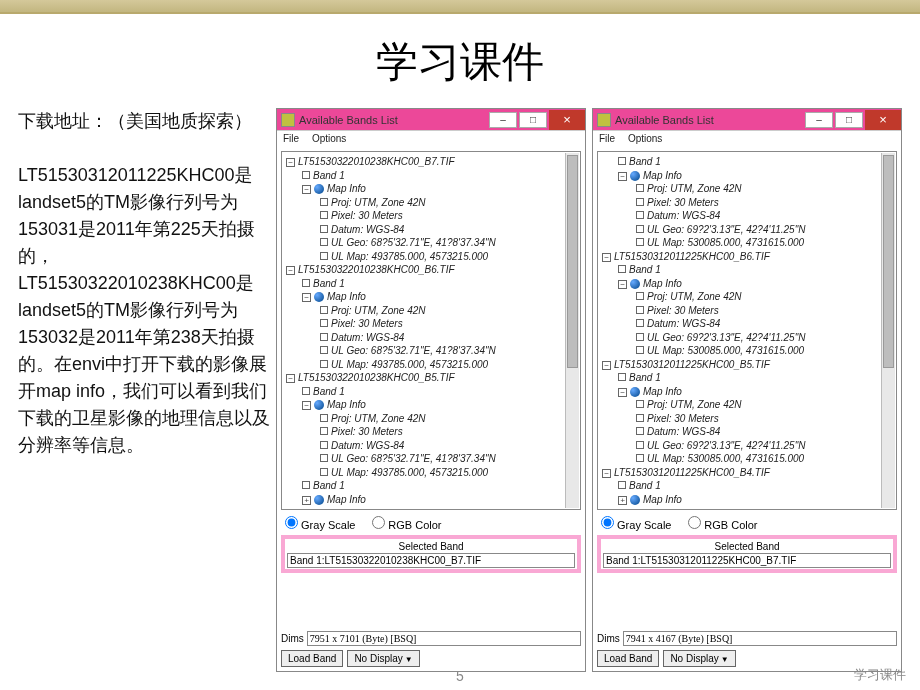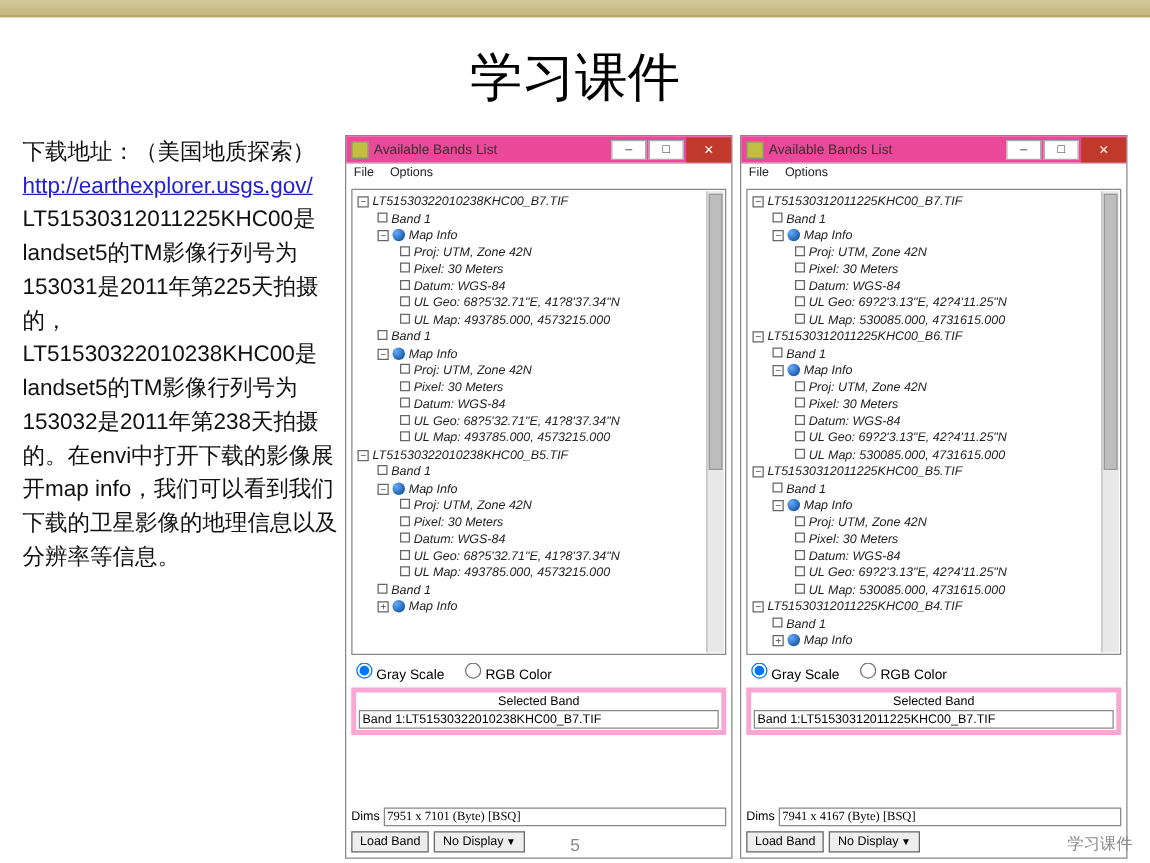--- a/index.html
+++ b/index.html
@@ -97,21 +97,21 @@
 </head>
 <body>
 
 <div class="top-bar"></div>
 
 <h1 class="title">学习课件</h1>
 
 <div class="main-row">
   <div class="left-text">
     <span>下载地址：（美国地质探索）</span><br>
-    <a href="#">http://earthexplorer.usgs.gov/</a><br>
+    <br>
     <span>LT51530312011225KHC00是landset5的TM影像行列号为153031是2011年第225天拍摄的，LT51530322010238KHC00是landset5的TM影像行列号为153032是2011年第238天拍摄的。在envi中打开下载的影像展开map info，我们可以看到我们下载的卫星影像的地理信息以及分辨率等信息。</span>
   </div>
 
   <div class="panels">
 
     <div class="panel">
       <div class="titlebar">
         <span class="tb-icon"></span>
         <span class="tb-title">Available Bands List</span>
         <span class="tb-btn tb-min">–</span>
@@ -125,20 +125,21 @@
       <div class="tree-wrap">
         <div class="tree-line" style="--ind:2px"><span class="sq">−</span><span>LT51530322010238KHC00_B7.TIF</span></div>
         <div class="tree-line" style="--ind:18px"><span class="dot"></span><span>Band 1</span></div>
         <div class="tree-line" style="--ind:18px"><span class="sq">−</span><span class="globe"></span><span>Map Info</span></div>
         <div class="tree-line" style="--ind:36px"><span class="dot"></span><span>Proj: UTM, Zone 42N</span></div>
         <div class="tree-line" style="--ind:36px"><span class="dot"></span><span>Pixel: 30 Meters</span></div>
         <div class="tree-line" style="--ind:36px"><span class="dot"></span><span>Datum: WGS-84</span></div>
         <div class="tree-line" style="--ind:36px"><span class="dot"></span><span>UL Geo: 68?5'32.71"E, 41?8'37.34"N</span></div>
         <div class="tree-line" style="--ind:36px"><span class="dot"></span><span>UL Map: 493785.000, 4573215.000</span></div>
 
+        <div class="tree-line" style="--ind:2px"><span class="sq">−</span><span>LT51530322010238KHC00_B6.TIF</span></div>
         <div class="tree-line" style="--ind:18px"><span class="dot"></span><span>Band 1</span></div>
         <div class="tree-line" style="--ind:18px"><span class="sq">−</span><span class="globe"></span><span>Map Info</span></div>
         <div class="tree-line" style="--ind:36px"><span class="dot"></span><span>Proj: UTM, Zone 42N</span></div>
         <div class="tree-line" style="--ind:36px"><span class="dot"></span><span>Pixel: 30 Meters</span></div>
         <div class="tree-line" style="--ind:36px"><span class="dot"></span><span>Datum: WGS-84</span></div>
         <div class="tree-line" style="--ind:36px"><span class="dot"></span><span>UL Geo: 68?5'32.71"E, 41?8'37.34"N</span></div>
         <div class="tree-line" style="--ind:36px"><span class="dot"></span><span>UL Map: 493785.000, 4573215.000</span></div>
 
         <div class="tree-line" style="--ind:2px"><span class="sq">−</span><span>LT51530322010238KHC00_B5.TIF</span></div>
         <div class="tree-line" style="--ind:18px"><span class="dot"></span><span>Band 1</span></div>
@@ -181,21 +182,20 @@
         <span class="tb-title">Available Bands List</span>
         <span class="tb-btn tb-min">–</span>
         <span class="tb-btn tb-max">□</span>
         <span class="tb-btn tb-close">×</span>
       </div>
       <div class="menubar">
         <span>File</span>
         <span>Options</span>
       </div>
       <div class="tree-wrap">
-        <div class="tree-line" style="--ind:2px"><span class="sq">−</span><span>LT51530312011225KHC00_B7.TIF</span></div>
         <div class="tree-line" style="--ind:18px"><span class="dot"></span><span>Band 1</span></div>
         <div class="tree-line" style="--ind:18px"><span class="sq">−</span><span class="globe"></span><span>Map Info</span></div>
         <div class="tree-line" style="--ind:36px"><span class="dot"></span><span>Proj: UTM, Zone 42N</span></div>
         <div class="tree-line" style="--ind:36px"><span class="dot"></span><span>Pixel: 30 Meters</span></div>
         <div class="tree-line" style="--ind:36px"><span class="dot"></span><span>Datum: WGS-84</span></div>
         <div class="tree-line" style="--ind:36px"><span class="dot"></span><span>UL Geo: 69?2'3.13"E, 42?4'11.25"N</span></div>
         <div class="tree-line" style="--ind:36px"><span class="dot"></span><span>UL Map: 530085.000, 4731615.000</span></div>
 
         <div class="tree-line" style="--ind:2px"><span class="sq">−</span><span>LT51530312011225KHC00_B6.TIF</span></div>
         <div class="tree-line" style="--ind:18px"><span class="dot"></span><span>Band 1</span></div>

